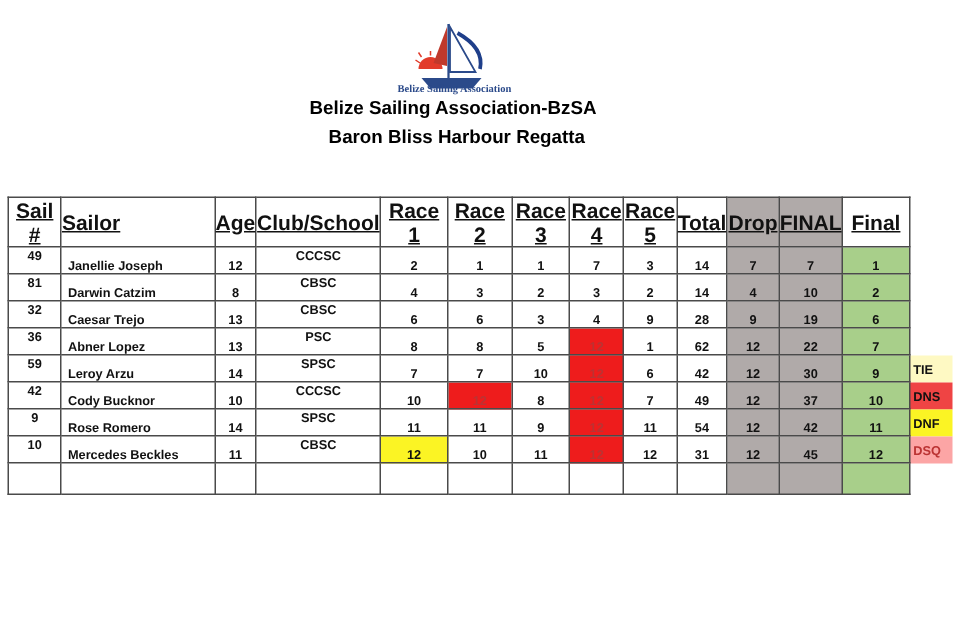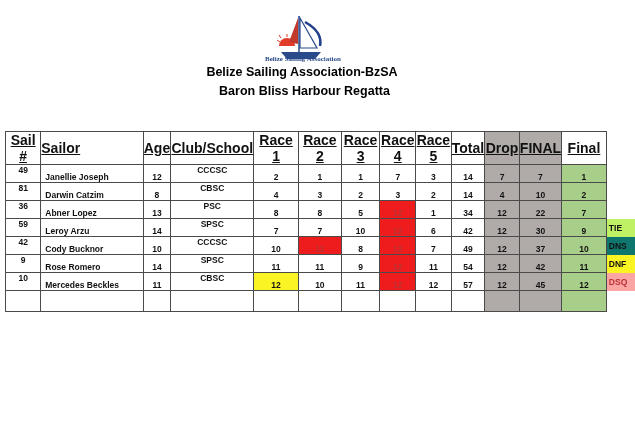--- a/index.html
+++ b/index.html
@@ -21,22 +21,22 @@
   td.sail, td.club { vertical-align:top; padding-top:1px; }
   td.sailor, td.age, td.num { vertical-align:bottom; padding-bottom:1px; }
   .gray { background:#b0aaa9;margin-top:27px; }
   .green { background:#a8cf8a; }
   .red { background:#ee1c1c; color:#b33; }
   .yellow { background:#fbf424; }
   td.legend { border:none !important; text-align:left !important; padding-left:2px !important;
               font-size:8.5px; }
   th.legend-h { border:none !important; background:transparent; }
   td.legend-empty { border:none !important; }
-  .lg-tie { background:#bef264; color:#111; }
-  .lg-dns { background:#0f766e; color:#111; }
+  .lg-tie { background:#fef9c3; color:#111; }
+  .lg-dns { background:#ef4444; color:#111; }
   .lg-dnf { background:#fbf424; color:#111; }
   .lg-dsq { background:#fca5a5; color:#b33; }
 </style>
 </head>
 <body>
 
 <div class="logo">
   <svg width="74" height="50" viewBox="0 0 74 50">
     <circle cx="22" cy="32" r="8" fill="#e23b2a"></circle>
     <g stroke="#e23b2a" stroke-width="1">
@@ -123,30 +123,46 @@
         <td class="num">2</td>
         <td class="num">3</td>
         <td class="num">2</td>
         <td class="num">14</td>
         <td class="num gray">4</td>
         <td class="num gray">10</td>
         <td class="num green">2</td>
         <td class="legend-empty"></td>
       </tr>
       <tr>
+        <td class="sail">32</td>
+        <td class="sailor">Caesar Trejo</td>
+        <td class="age num">13</td>
+        <td class="club">CBSC</td>
+        <td class="num">6</td>
+        <td class="num">6</td>
+        <td class="num">3</td>
+        <td class="num">4</td>
+        <td class="num">9</td>
+        <td class="num">28</td>
+        <td class="num gray">9</td>
+        <td class="num gray">19</td>
+        <td class="num green">6</td>
+        <td class="legend-empty"></td>
+      </tr>
+      <tr>
         <td class="sail">36</td>
         <td class="sailor">Abner Lopez</td>
         <td class="age num">13</td>
         <td class="club">PSC</td>
         <td class="num">8</td>
         <td class="num">8</td>
         <td class="num">5</td>
         <td class="num red">12</td>
         <td class="num">1</td>
-        <td class="num">34</td>
+        <td class="num">62</td>
         <td class="num gray">12</td>
         <td class="num gray">22</td>
         <td class="num green">7</td>
         <td class="legend-empty"></td>
       </tr>
       <tr>
         <td class="sail">59</td>
         <td class="sailor">Leroy Arzu</td>
         <td class="age num">14</td>
         <td class="club">SPSC</td>
@@ -196,21 +212,21 @@
       <tr>
         <td class="sail">10</td>
         <td class="sailor">Mercedes Beckles</td>
         <td class="age num">11</td>
         <td class="club">CBSC</td>
         <td class="num yellow">12</td>
         <td class="num">10</td>
         <td class="num">11</td>
         <td class="num red">12</td>
         <td class="num">12</td>
-        <td class="num">57</td>
+        <td class="num">31</td>
         <td class="num gray">12</td>
         <td class="num gray">45</td>
         <td class="num green">12</td>
         <td class="legend lg-dsq">DSQ</td>
       </tr>
       <tr>
         <td class="" style="height: 20px;"></td>
         <td class="" style="height: 20px;"></td>
         <td class="" style="height: 20px;"></td>
         <td class="" style="height: 20px;"></td>

